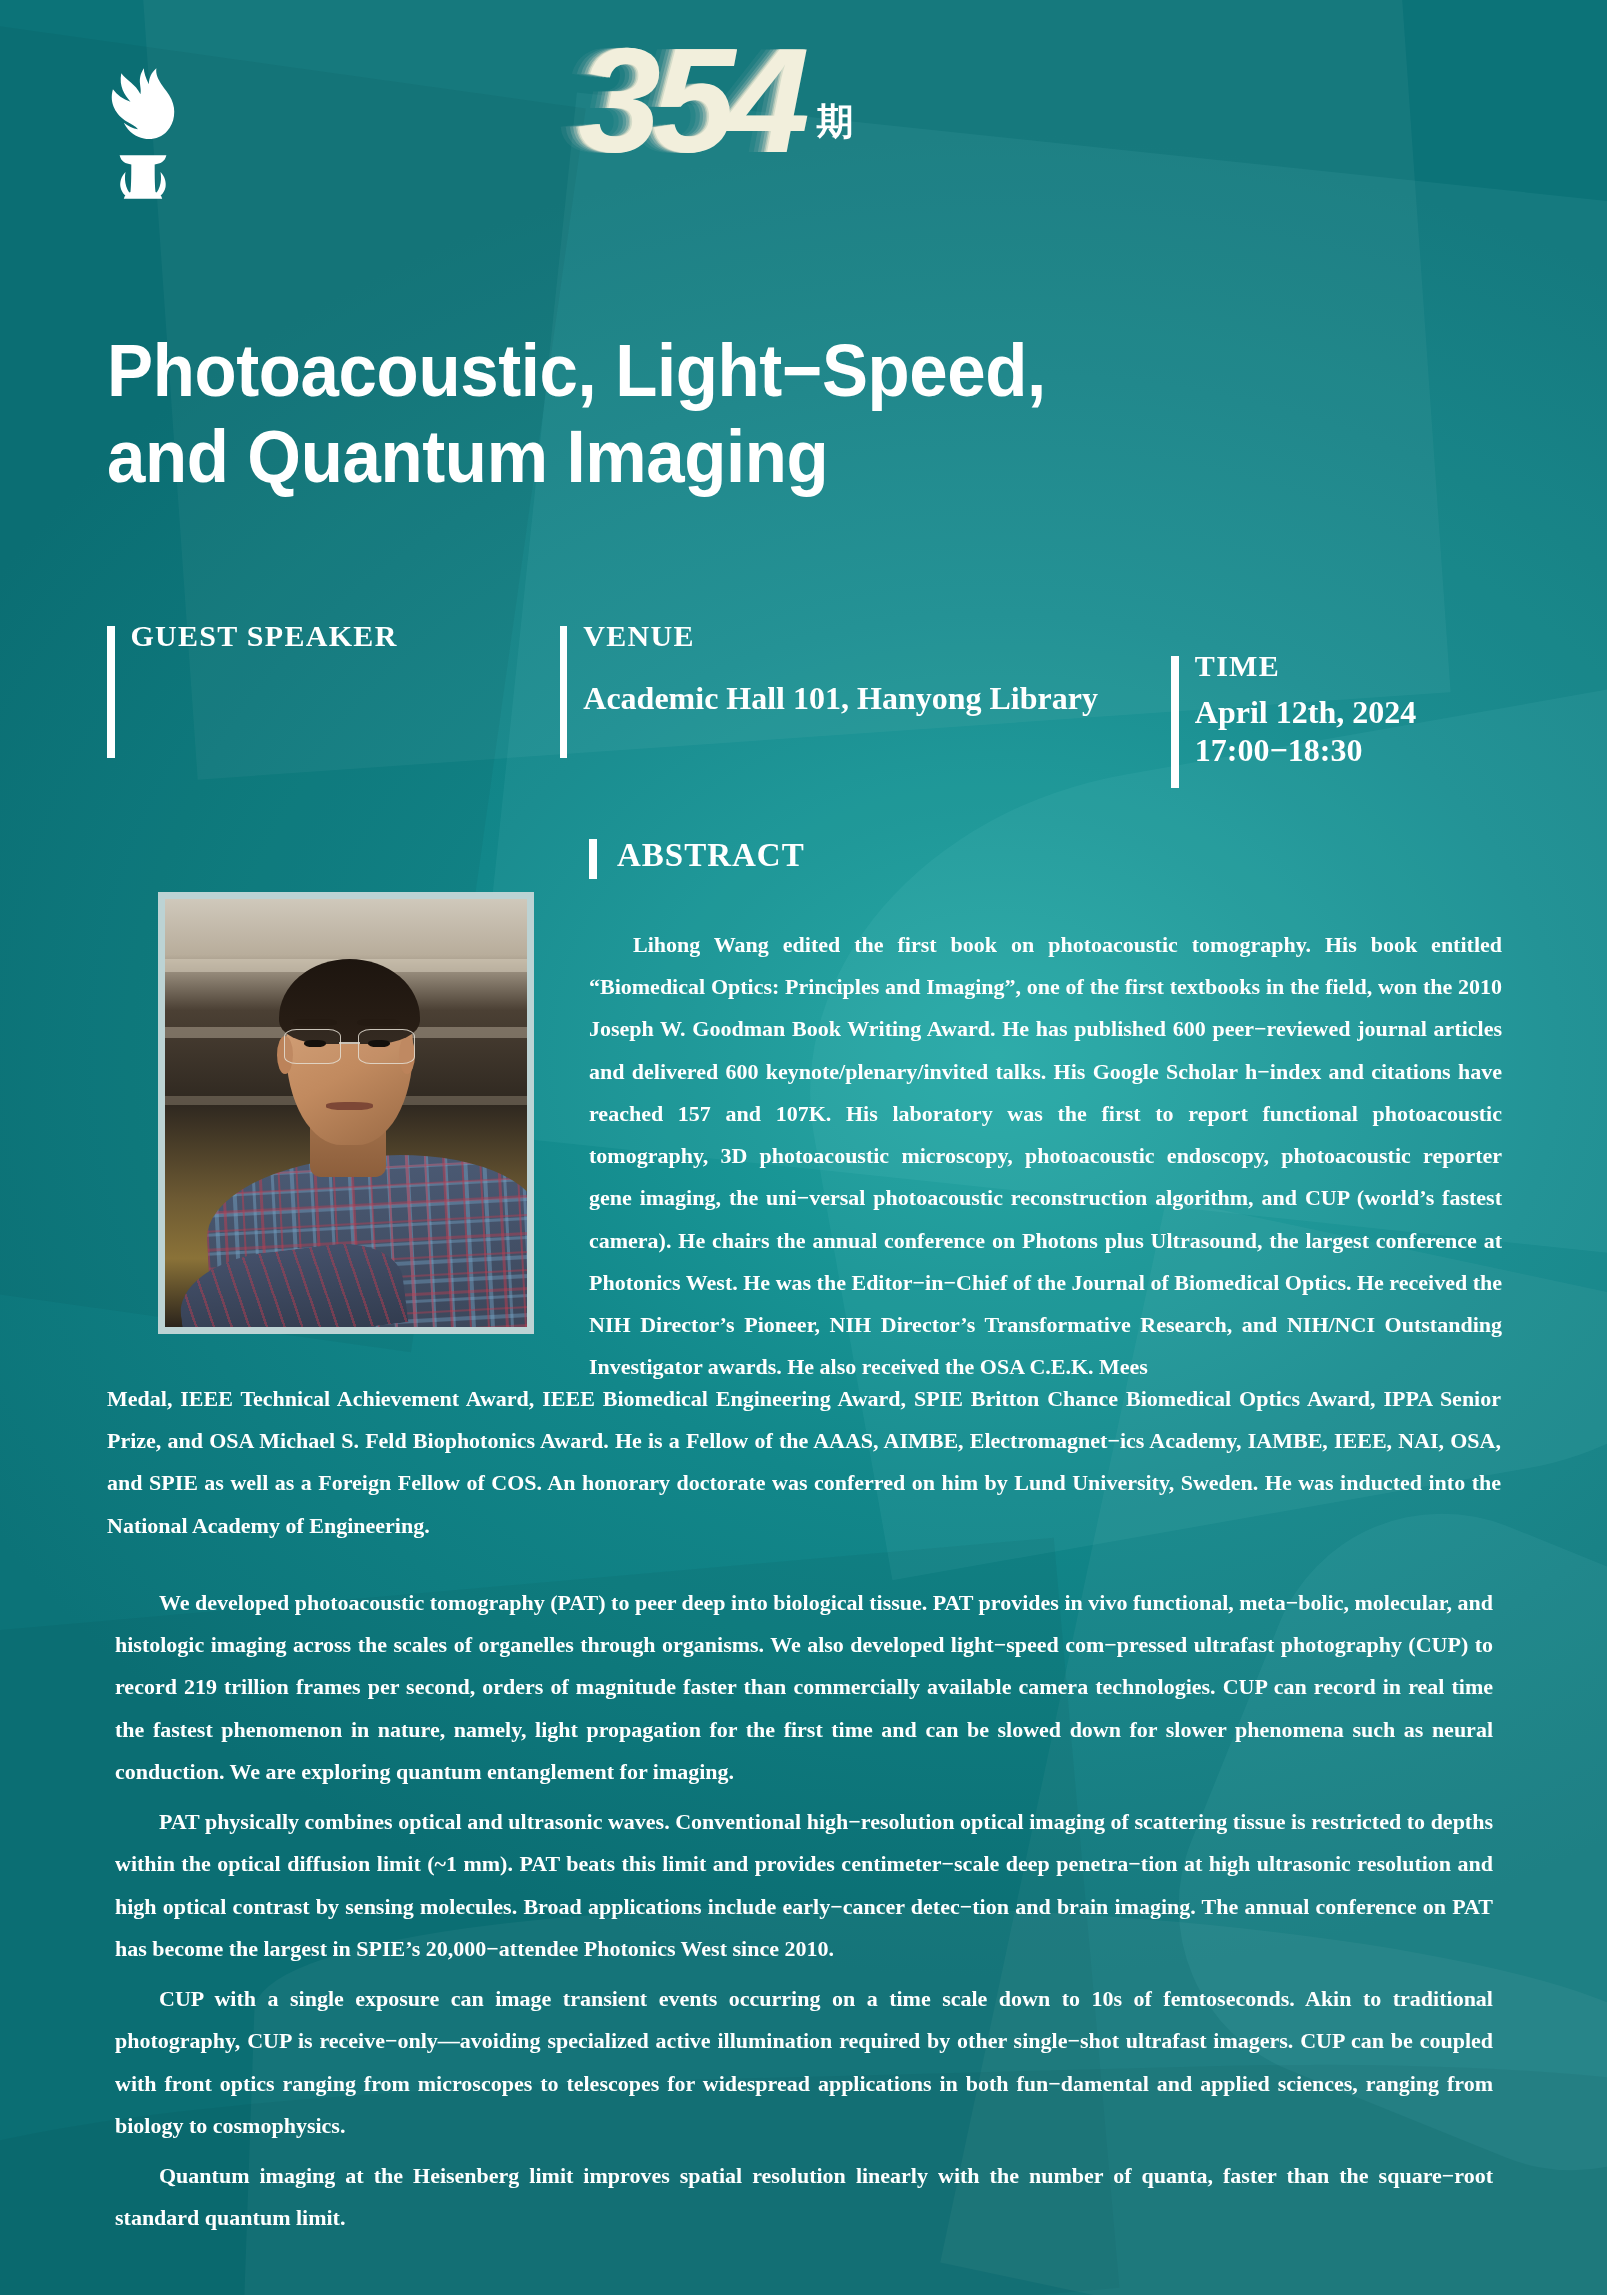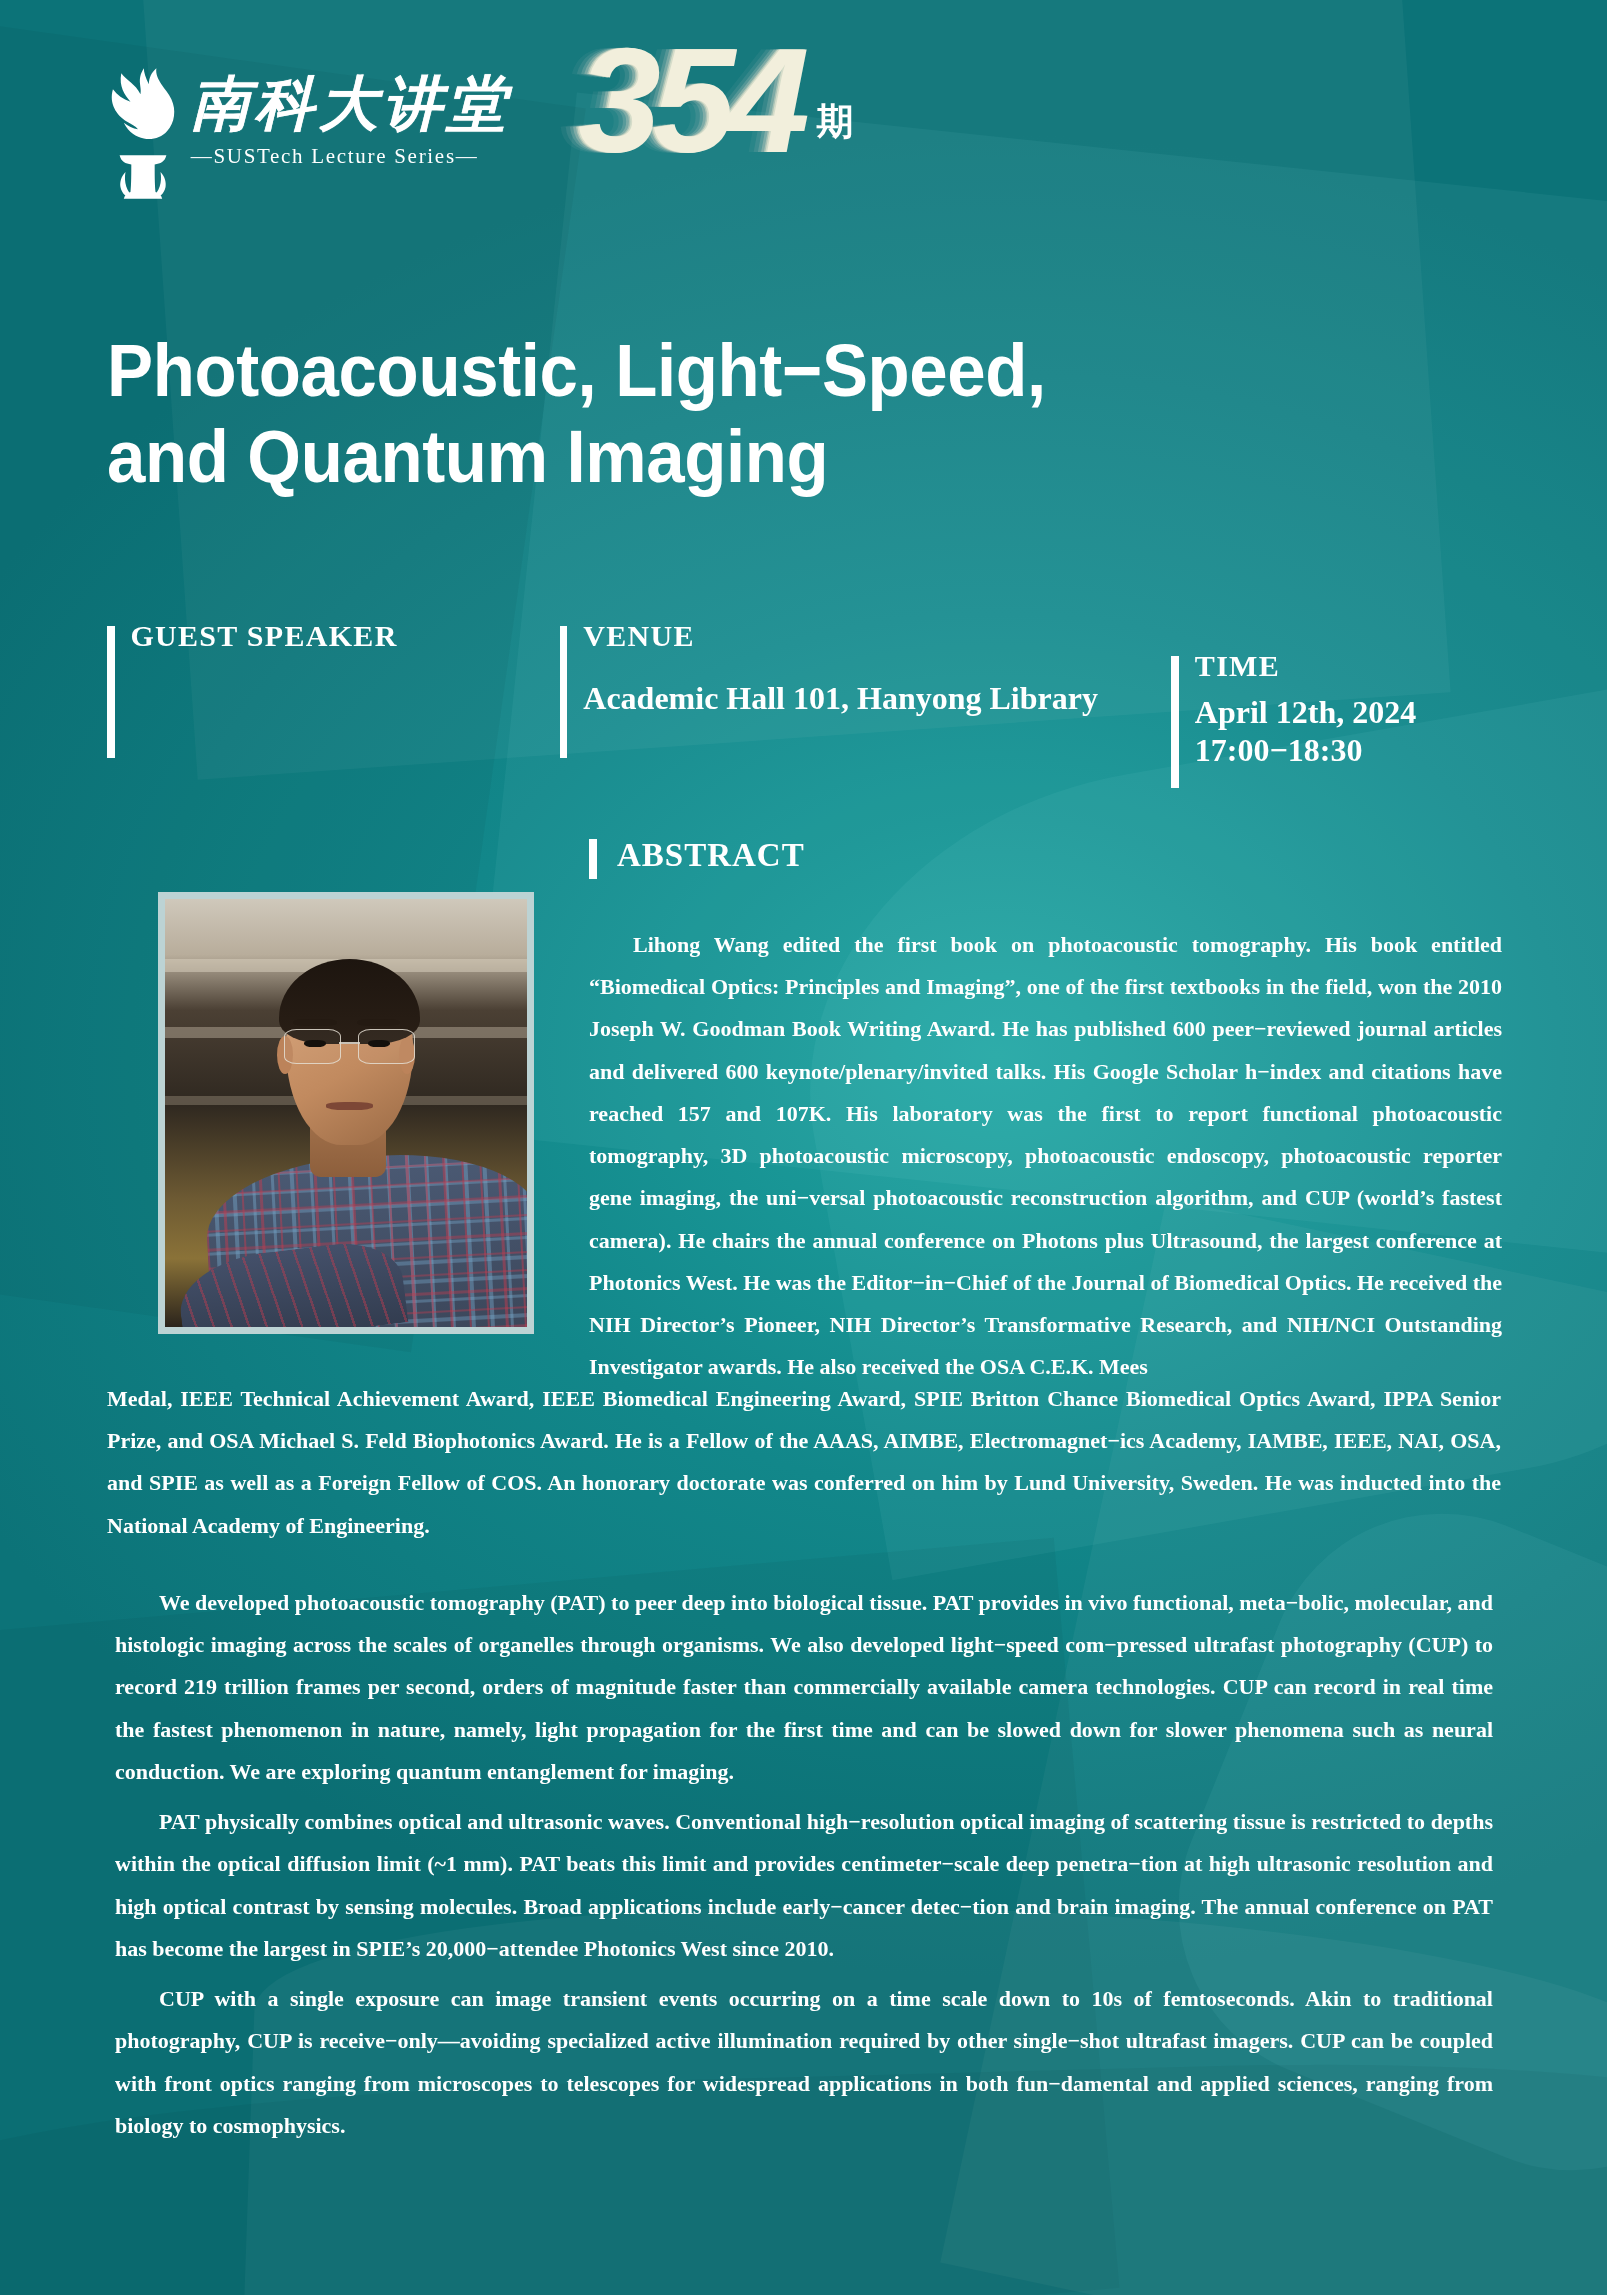--- a/index.html
+++ b/index.html
@@ -185,24 +185,20 @@
 </div>
 
 <div id="header">
   <div id="logo-block">
     <div class="torch">
       <svg viewBox="0 0 86 170" width="72" height="142" aria-hidden="true">
         <path fill="#ffffff" d="M44 4c-9 14-2 22-4 31C34 23 23 18 17 10c-3 16 4 26 11 34C19 41 12 36 7 29c-5 17 4 31 17 39 5 3 10 5 13 9-6-1-12-4-17-8 6 12 15 17 24 19 10 2 21-1 28-9 9-10 11-25 5-38-3-7-8-12-12-18-4-6-7-12-6-19-6 5-9 12-9 19-4-8-6-14-6-19z"></path>
         <path fill="#ffffff" d="M15 108h56c-2 8-7 10-14 11 0 9 0 24 1 33 4 1 7 4 8 8H20c1-4 4-7 8-8 1-9 1-24 1-33-7-1-12-3-14-11z"></path>
         <path fill="#ffffff" d="M22 128c-2 12 1 24 11 31-9 1-15-4-17-13-1-6 1-13 6-18zM64 128c2 12-1 24-11 31 9 1 15-4 17-13 1-6-1-13-6-18z"></path>
       </svg>
-    </div>
-    <div id="logo-words">
-      <div id="logo-cn">南科大讲堂</div>
-      <div id="logo-en">—SUSTech Lecture Series—</div>
     </div>
   </div>
   <div id="issue-block">
     <div id="issue-num">354</div>
     <div id="issue-unit">期</div>
   </div>
 </div>
 
 <div id="title">
   <span class="ln">Photoacoustic, Light−Speed,</span>
@@ -263,14 +259,15 @@
 </div>
 
 <div id="abs-rest">
   <p class="para">Medal, IEEE Technical Achievement Award, IEEE Biomedical Engineering Award, SPIE Britton Chance Biomedical Optics Award, IPPA Senior Prize, and OSA Michael S. Feld Biophotonics Award. He is a Fellow of the AAAS, AIMBE, Electromagnet−ics Academy, IAMBE, IEEE, NAI, OSA, and SPIE as well as a Foreign Fellow of COS. An honorary doctorate was conferred on him by Lund University, Sweden. He was inducted into the National Academy of Engineering.</p>
 </div>
 
 <div id="body-wrap">
   <p class="para">We developed photoacoustic tomography (PAT) to peer deep into biological tissue. PAT provides in vivo functional, meta−bolic, molecular, and histologic imaging across the scales of organelles through organisms. We also developed light−speed com−pressed ultrafast photography (CUP) to record 219 trillion frames per second, orders of magnitude faster than commercially available camera technologies. CUP can record in real time the fastest phenomenon in nature, namely, light propagation for the first time and can be slowed down for slower phenomena such as neural conduction. We are exploring quantum entanglement for imaging.</p>
   <p class="para">PAT physically combines optical and ultrasonic waves. Conventional high−resolution optical imaging of scattering tissue is restricted to depths within the optical diffusion limit (~1 mm). PAT beats this limit and provides centimeter−scale deep penetra−tion at high ultrasonic resolution and high optical contrast by sensing molecules. Broad applications include early−cancer detec−tion and brain imaging. The annual conference on PAT has become the largest in SPIE’s 20,000−attendee Photonics West since 2010.</p>
   <p class="para">CUP with a single exposure can image transient events occurring on a time scale down to 10s of femtoseconds. Akin to traditional photography, CUP is receive−only—avoiding specialized active illumination required by other single−shot ultrafast imagers. CUP can be coupled with front optics ranging from microscopes to telescopes for widespread applications in both fun−damental and applied sciences, ranging from biology to cosmophysics.</p>
+  <p class="para">Quantum imaging at the Heisenberg limit improves spatial resolution linearly with the number of quanta, faster than the square−root standard quantum limit.</p>
 </div>
 
 
 </body></html>

